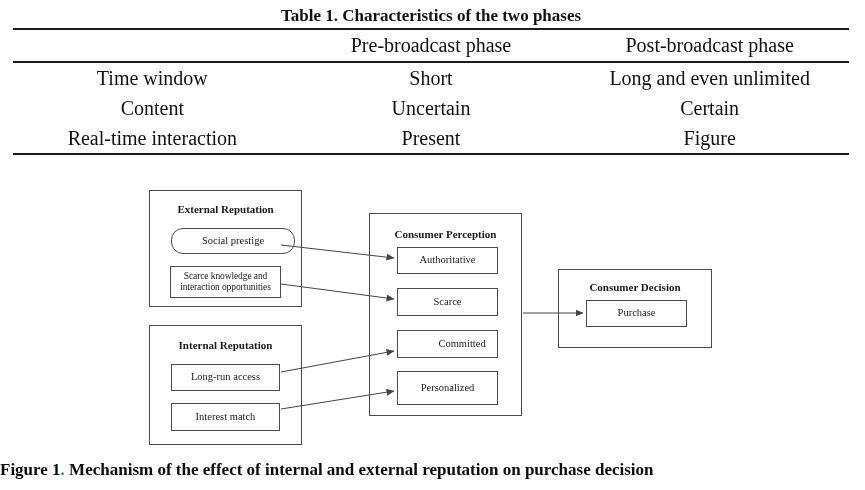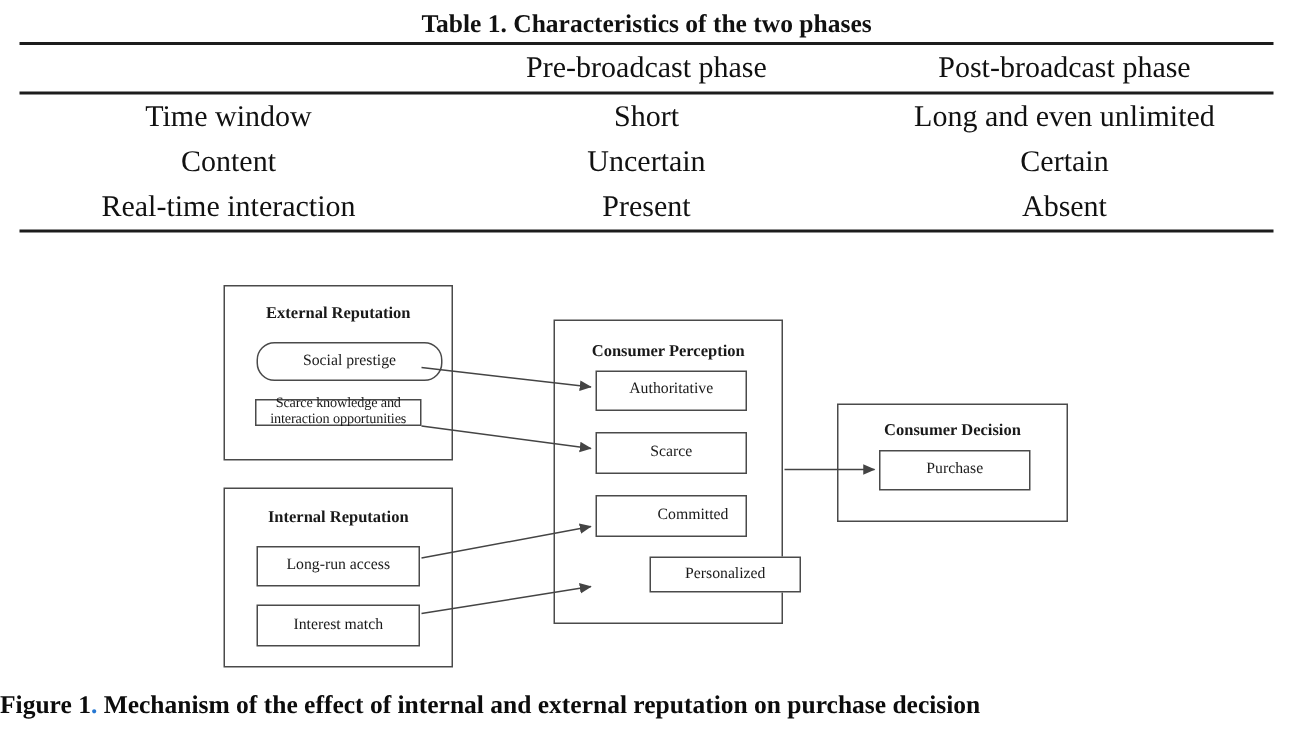--- a/index.html
+++ b/index.html
@@ -25,27 +25,27 @@
   .int-container   { left: 149px; top: 325px; width: 153px; height: 120px; }
   .percep-container{ left: 369px; top: 213px; width: 153px; height: 203px; }
   .dec-container   { left: 558px; top: 269px; width: 154px; height: 79px; }
 
   .ext-title { top: 12px; }
   .int-title { top: 13px; }
   .percep-title { top: 14px; }
   .dec-title { top: 11px; }
 
   .social-prestige   { left: 171px; top: 228px; width: 124px; height: 26px; border-radius: 12px; }
-  .scarce-knowledge  { left: 170px; top: 266px; width: 111px; height: 18px; }
+  .scarce-knowledge  { left: 170px; top: 266px; width: 111px; height: 32px; }
   .long-run-access   { left: 171px; top: 364px; width: 109px; height: 27px; }
   .interest-match    { left: 171px; top: 403px; width: 109px; height: 28px; }
   .authoritative     { left: 397px; top: 247px; width: 101px; height: 27px; }
   .scarce            { left: 397px; top: 288px; width: 101px; height: 28px; }
   .committed         { left: 397px; top: 330px; width: 101px; height: 28px; padding-left: 29px; }
-  .personalized      { left: 397px; top: 371px; width: 101px; height: 24px; margin-left: 36px; }
+  .personalized      { left: 397px; top: 371px; width: 101px; height: 34px; }
   .purchase          { left: 586px; top: 300px; width: 101px; height: 27px; }
 
   .arrows { position: absolute; left: 0; top: 0; pointer-events: none; }
 
   
   .figure-caption { position: absolute; left: 0; top: 458px; width: 865px; 
                     font-weight: bold; font-size: 17px; line-height: 24px; color: #0c0c0c; }
 </style>
 </head>
 <body>
@@ -65,21 +65,21 @@
     <div class="t-cell">Long and even unlimited</div>
   </div>
   <div class="t-row">
     <div class="t-cell">Content</div>
     <div class="t-cell">Uncertain</div>
     <div class="t-cell">Certain</div>
   </div>
   <div class="t-row">
     <div class="t-cell">Real-time interaction</div>
     <div class="t-cell">Present</div>
-    <div class="t-cell">Absent</div>
+    <div class="t-cell">Figure</div>
   </div>
   <div class="rule"></div>
 </div>
 
 <div class="diagram">
 
   <div class="box ext-container">
     <div class="group-title ext-title">External Reputation</div>
   </div>
   <div class="box int-container">

